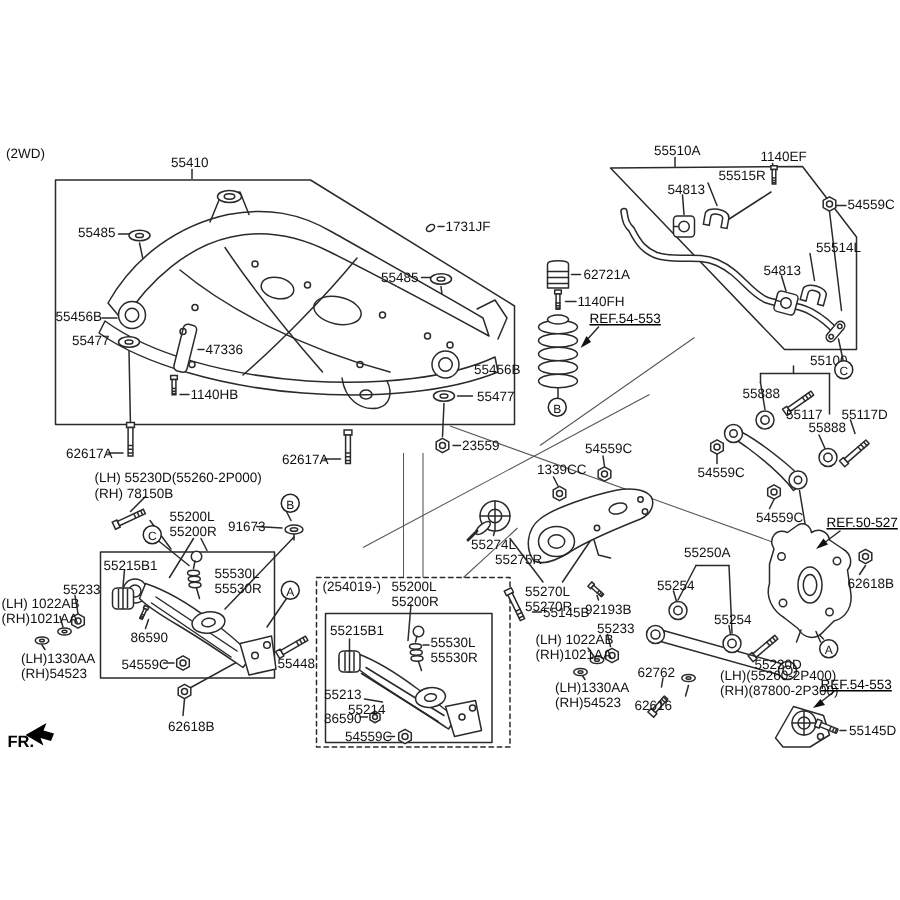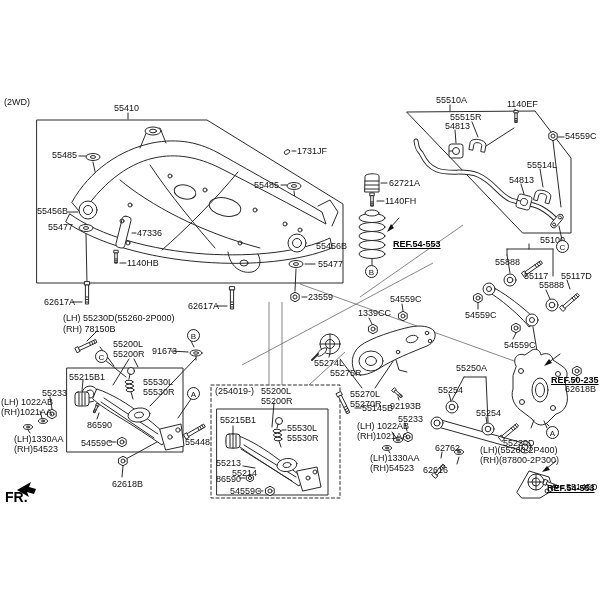--- a/index.html
+++ b/index.html
@@ -1,23 +1,23 @@
 <!DOCTYPE html>
 <html><head>
 <meta charset="utf-8">
 <style>
   html,body{margin:0;padding:0;background:#fff;}
   .stage{position:relative;width:600px;height:600px;background:#fff;overflow:hidden;
          font-family:"Liberation Sans",sans-serif;}
   .stage svg{position:absolute;left:0;top:0;}
   .lbl{position:absolute;font-size:9px;line-height:10px;color:#111;white-space:nowrap;}
-  .ref{font-weight:bold;text-decoration:underline;color:#000;margin-top:32px;}
+  .ref{font-weight:normal;text-decoration:underline;color:#000;}
   .marker{position:absolute;width:13px;height:13px;border:1px solid #222;border-radius:50%;
           font-size:8px;line-height:13px;text-align:center;color:#111;background:#fff;box-sizing:border-box;}
-  .fr{position:absolute;font-size:14px;font-weight:bold;color:#000;}
+  .fr{position:absolute;font-size:11px;font-weight:bold;color:#000;}
   svg *{vector-effect:non-scaling-stroke;}
   .ln{stroke:#2a2a2a;stroke-width:1;fill:none;stroke-linecap:round;stroke-linejoin:round;}
   .th{stroke:#555;stroke-width:.7;fill:none;}
   .f{fill:#fff;}
 </style>
 </head>
 <body>
 
 <div class="stage">
 
@@ -460,58 +460,58 @@
 <div class="lbl" style="left:137px;top:228px">47336</div>
 <div class="lbl" style="left:127px;top:258px">1140HB</div>
 <div class="lbl" style="left:308px;top:292px">23559</div>
 <div class="lbl" style="left:44px;top:297px">62617A</div>
 <div class="lbl" style="left:188px;top:301px">62617A</div>
 <div class="lbl" style="left:63px;top:313px">(LH) 55230D(55260-2P000)</div>
 <div class="lbl" style="left:63px;top:324px">(RH) 78150B</div>
 
 <div class="lbl" style="left:436px;top:95px">55510A</div>
 <div class="lbl" style="left:507px;top:99px">1140EF</div>
-<div class="lbl" style="left:450px;top:112px">55515R</div>
+<div class="lbl" style="left:479px;top:112px">55515R</div>
 <div class="lbl" style="left:445px;top:121px">54813</div>
 <div class="lbl" style="left:565px;top:131px">54559C</div>
-<div class="lbl" style="left:527px;top:160px">55514L</div>
+<div class="lbl" style="left:544px;top:160px">55514L</div>
 <div class="lbl" style="left:509px;top:175px">54813</div>
 
 <div class="lbl" style="left:389px;top:178px">62721A</div>
 <div class="lbl" style="left:385px;top:196px">1140FH</div>
 <div class="lbl ref" style="left:393px;top:207px">REF.54-553</div>
 
 <div class="lbl" style="left:540px;top:235px">55100</div>
 <div class="lbl" style="left:495px;top:257px">55888</div>
 <div class="lbl" style="left:524px;top:271px">55117</div>
 <div class="lbl" style="left:561px;top:271px">55117D</div>
 <div class="lbl" style="left:539px;top:280px">55888</div>
 <div class="lbl" style="left:465px;top:310px">54559C</div>
 <div class="lbl" style="left:504px;top:340px">54559C</div>
-<div class="lbl ref" style="left:551px;top:343px">REF.50-235</div>
+<div class="lbl ref" style="left:551px;top:343px">REF.50-527</div>
 <div class="lbl" style="left:565px;top:384px">62618B</div>
 
 <div class="lbl" style="left:390px;top:294px">54559C</div>
 <div class="lbl" style="left:358px;top:308px">1339CC</div>
 <div class="lbl" style="left:314px;top:358px">55274L</div>
 <div class="lbl" style="left:330px;top:368px">55275R</div>
 <div class="lbl" style="left:350px;top:389px">55270L</div>
 <div class="lbl" style="left:350px;top:399px">55270R</div>
 <div class="lbl" style="left:362px;top:403px">55145B</div>
 <div class="lbl" style="left:390px;top:401px">92193B</div>
 <div class="lbl" style="left:398px;top:414px">55233</div>
 <div class="lbl" style="left:357px;top:421px">(LH) 1022AB</div>
 <div class="lbl" style="left:357px;top:431px">(RH)1021AA</div>
 <div class="lbl" style="left:370px;top:453px">(LH)1330AA</div>
 <div class="lbl" style="left:370px;top:463px">(RH)54523</div>
 
 <div class="lbl" style="left:456px;top:363px">55250A</div>
 <div class="lbl" style="left:438px;top:385px">55254</div>
 <div class="lbl" style="left:476px;top:408px">55254</div>
-<div class="lbl" style="left:435px;top:443px">62762</div>
+<div class="lbl" style="left:425px;top:443px">62762</div>
 <div class="lbl" style="left:423px;top:465px">62616</div>
 <div class="lbl" style="left:503px;top:438px">55230D</div>
 <div class="lbl" style="left:480px;top:445px">(LH)(55260-2P400)</div>
 <div class="lbl" style="left:480px;top:455px">(RH)(87800-2P300)</div>
 <div class="lbl ref" style="left:547px;top:451px">REF.54-553</div>
 <div class="lbl" style="left:566px;top:482px">55145D</div>
 
 <div class="lbl" style="left:113px;top:339px">55200L</div>
 <div class="lbl" style="left:113px;top:349px">55200R</div>
 <div class="lbl" style="left:152px;top:346px">91673</div>

